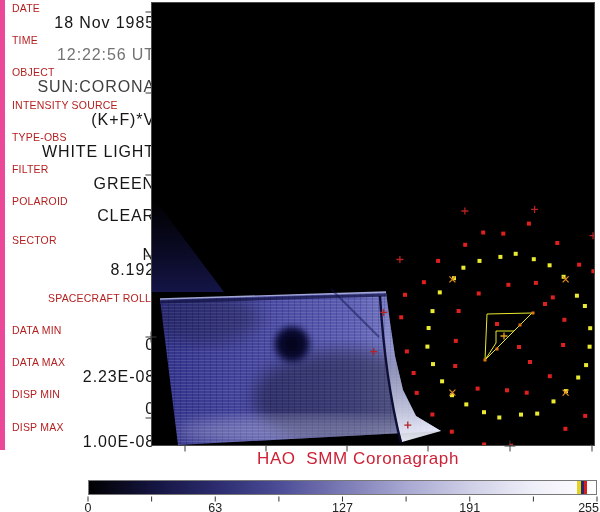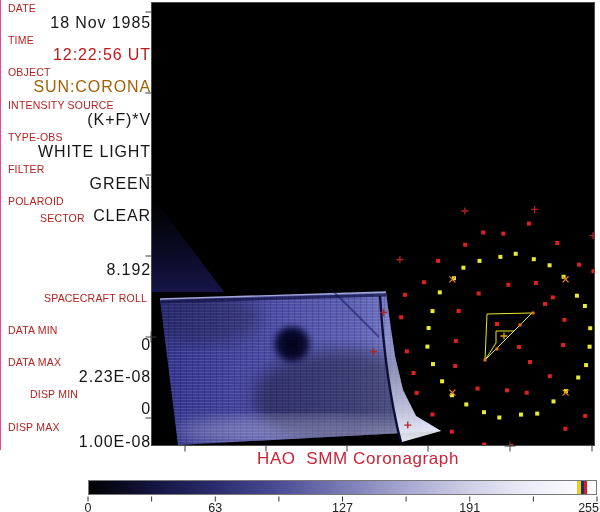--- a/index.html
+++ b/index.html
@@ -1,79 +1,79 @@
 <!DOCTYPE html>
 <html><head>
 <meta charset="utf-8">
 <style>
   html,body{margin:0;padding:0}
   body{width:600px;height:512px;background:#ffffff;position:relative;overflow:hidden;
        font-family:"Liberation Sans",sans-serif;}
-  #sidebar{position:absolute;left:0;top:0;width:151px;height:450px;border-left:1px solid #ec4899;}
+  #sidebar{position:absolute;left:0;top:0;width:151px;height:450px;border-left:5px solid #ec4899;}
   .field{position:absolute;left:0;width:150px;}
   .flabel{font-size:10.5px;letter-spacing:.2px;padding-left:7px;line-height:11px;}
   .fvalue{font-size:16px;letter-spacing:.9px;padding-left:5px;line-height:14px;margin-top:2px;text-align:right;}
   #panel-svg{position:absolute;left:0;top:0;width:600px;height:512px;}
   #main-title{position:absolute;left:136px;top:449px;width:444px;text-align:center;
       font-size:17px;letter-spacing:.6px;white-space:pre;font-weight:normal;}
   #cb-svg{position:absolute;left:0;top:478px;width:600px;height:34px;}
 </style>
 </head>
 <body>
 
 <div id="sidebar">
     <div class="field" style="top: 3px;">
       <div class="flabel" style="color: rgb(181, 31, 31);">DATE</div>
       <div class="fvalue" style="color: rgb(22, 22, 22);">18 Nov 1985</div>
     </div>
     <div class="field" style="top: 35.2px;">
       <div class="flabel" style="color: rgb(181, 31, 31);">TIME</div>
-      <div class="fvalue" style="color: #b91c1c;">12:22:56 UT</div>
+      <div class="fvalue" style="color: #737373;">12:22:56 UT</div>
     </div>
     <div class="field" style="top: 67.4px;">
       <div class="flabel" style="color: rgb(181, 31, 31);">OBJECT</div>
-      <div class="fvalue" style="color: #a16207;">SUN:CORONA</div>
+      <div class="fvalue" style="color: #404040;">SUN:CORONA</div>
     </div>
     <div class="field" style="top: 131.8px;">
       <div class="flabel" style="color: rgb(181, 31, 31);">TYPE-OBS</div>
       <div class="fvalue" style="color: rgb(22, 22, 22);">WHITE LIGHT</div>
     </div>
     <div class="field" style="top: 99.6px;">
       <div class="flabel" style="color: rgb(181, 31, 31);">INTENSITY SOURCE</div>
       <div class="fvalue" style="color: rgb(22, 22, 22);">(K+F)*V</div>
     </div>
     <div class="field" style="top: 196.2px;">
       <div class="flabel" style="color: rgb(181, 31, 31);">POLAROID</div>
       <div class="fvalue" style="color: rgb(22, 22, 22);">CLEAR</div>
     </div>
     <div class="field" style="top: 164px;">
       <div class="flabel" style="color: rgb(181, 31, 31);">FILTER</div>
       <div class="fvalue" style="color: rgb(22, 22, 22);">GREEN</div>
     </div>
-    <div class="field" style="top: 213px; padding-left: 32px;">
+    <div class="field" style="top: 235px;">
       <div class="flabel" style="color: rgb(181, 31, 31);">SECTOR</div>
       <div class="fvalue" style="color: rgb(22, 22, 22);">N</div>
     </div>
     <div class="field" style="top: 260.6px;">
       <div class="fvalue" style="color: rgb(22, 22, 22);">8.192</div>
     </div>
     <div class="field" style="top: 292.8px; padding-left: 36px;">
       <div class="flabel" style="color: rgb(181, 31, 31);">SPACECRAFT ROLL</div>
       <div class="fvalue" style="color: rgb(22, 22, 22);">0</div>
     </div>
     <div class="field" style="top: 325px;">
       <div class="flabel" style="color: rgb(181, 31, 31);">DATA MIN</div>
       <div class="fvalue" style="color: rgb(22, 22, 22);">0</div>
     </div>
     <div class="field" style="top: 357.2px;">
       <div class="flabel" style="color: rgb(181, 31, 31);">DATA MAX</div>
       <div class="fvalue" style="color: rgb(22, 22, 22);">2.23E-08</div>
     </div>
     <div class="field" style="top: 389.4px;">
-      <div class="flabel" style="color: rgb(181, 31, 31); margin-left: 22px;">DISP MIN</div>
+      <div class="flabel" style="color: rgb(181, 31, 31);">DISP MIN</div>
       <div class="fvalue" style="color: rgb(22, 22, 22);">0</div>
     </div>
     <div class="field" style="top: 421.6px;">
       <div class="flabel" style="color: rgb(181, 31, 31);">DISP MAX</div>
       <div class="fvalue" style="color: rgb(22, 22, 22);">1.00E-08</div>
     </div>
   </div>
 
 <svg id="panel-svg" viewBox="0 0 600 512">
   <defs>

